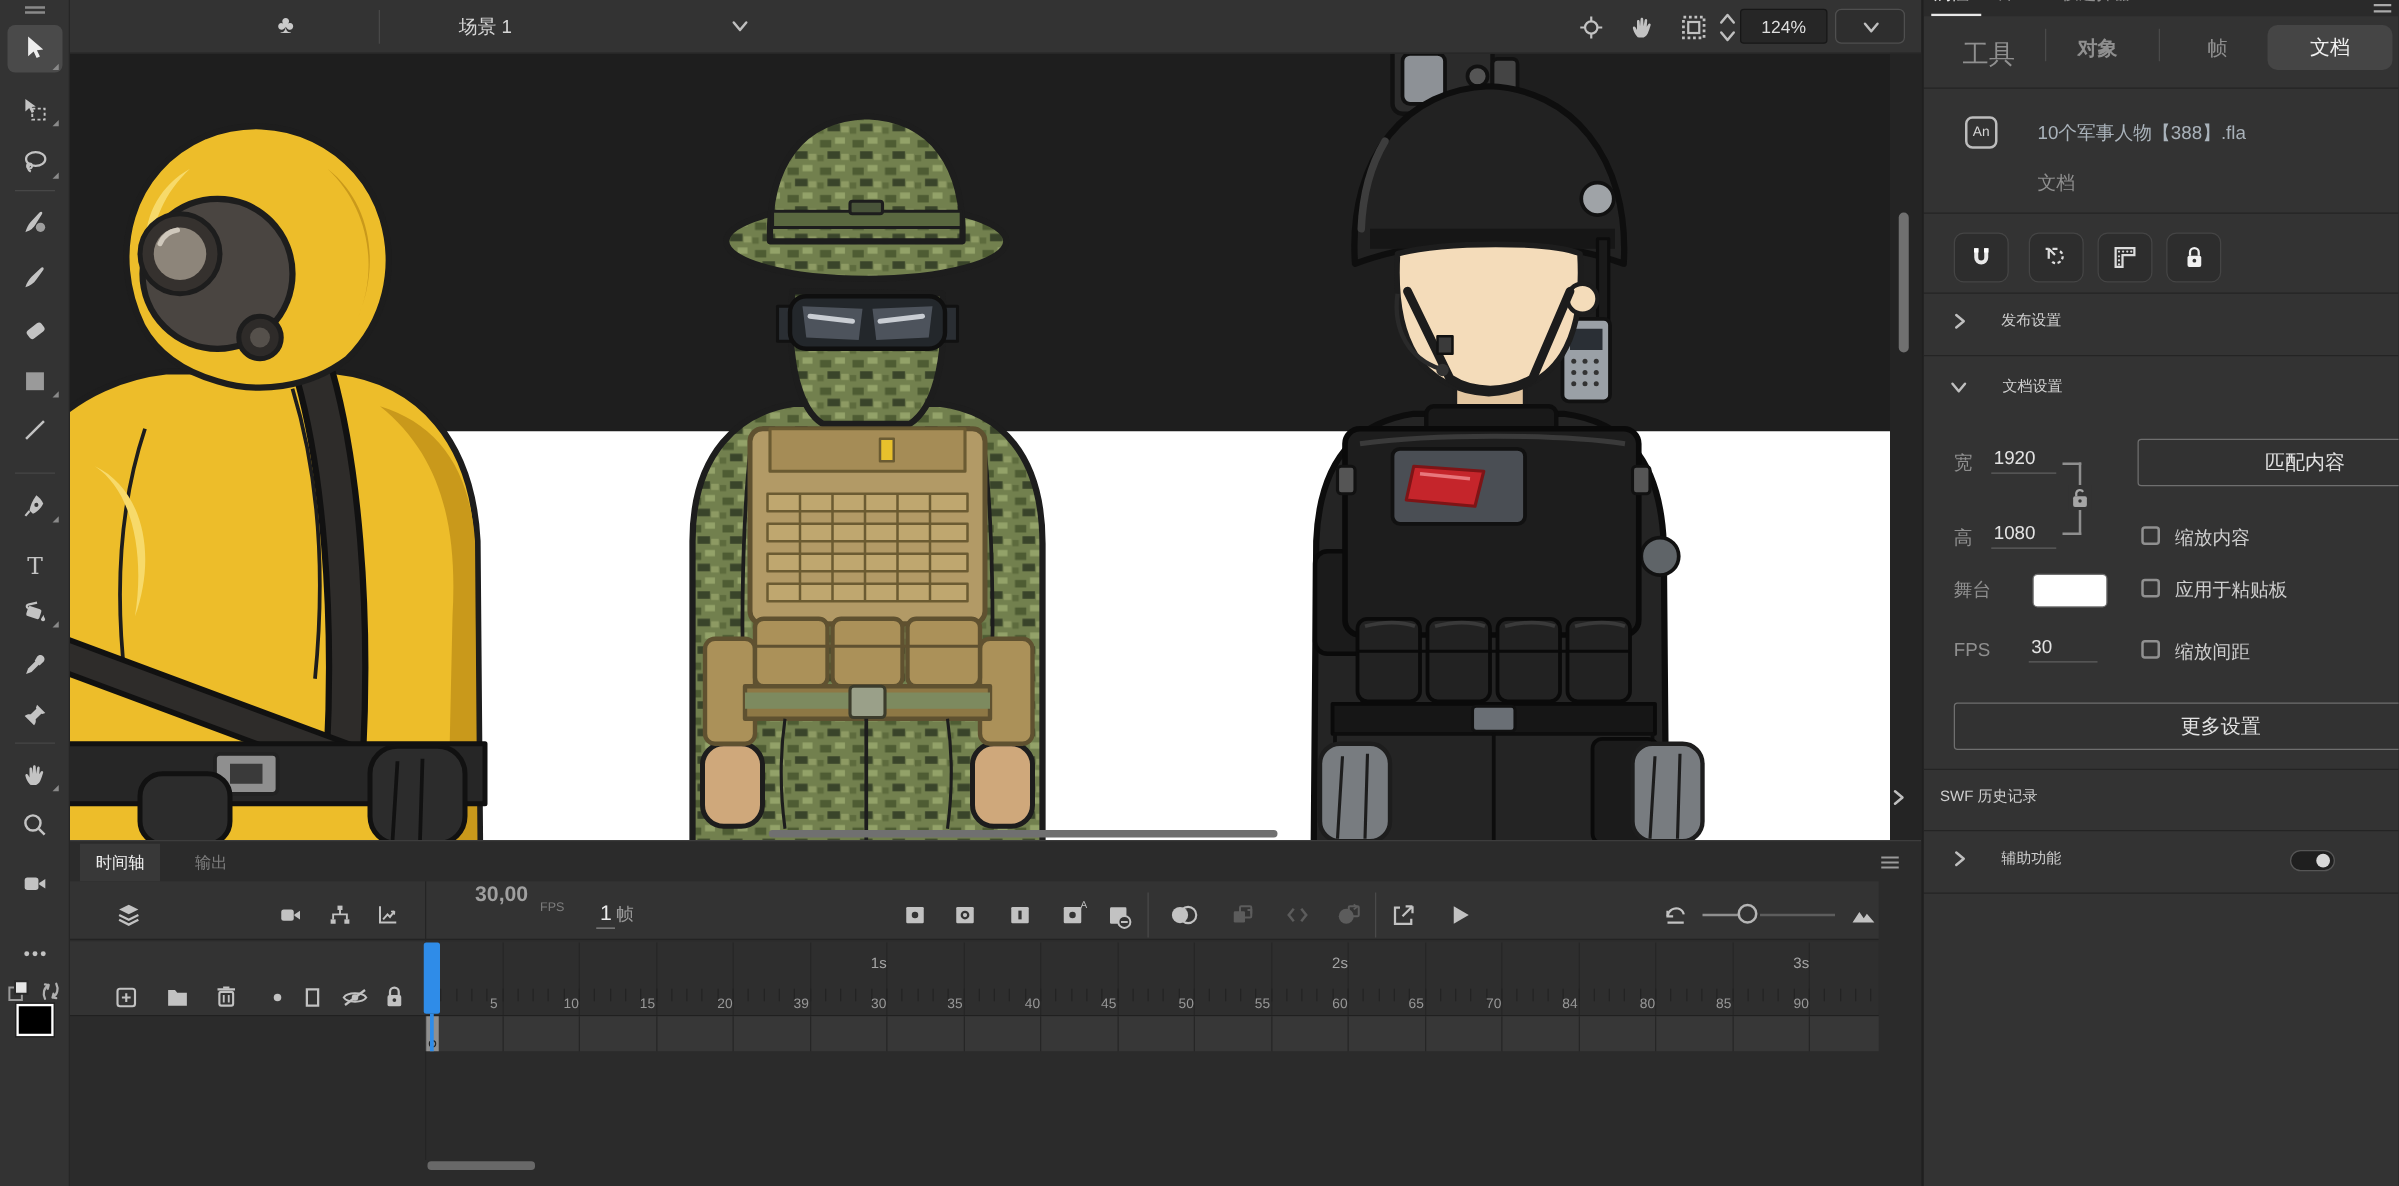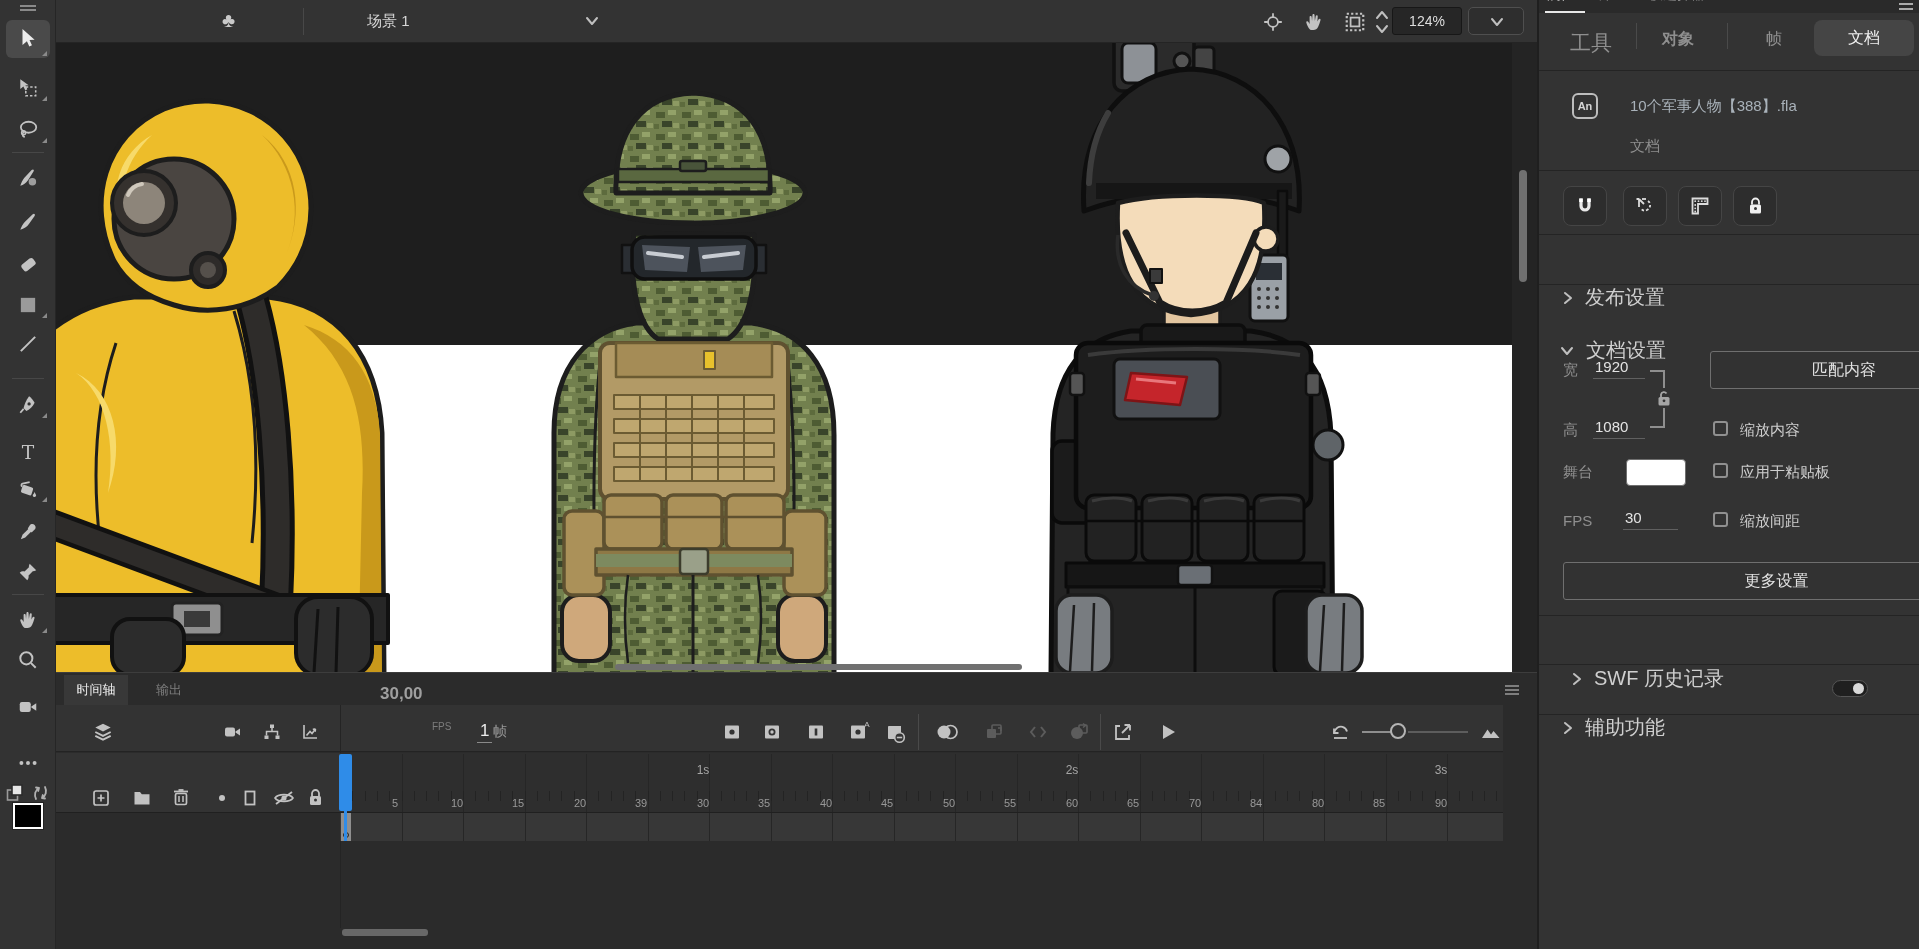--- a/index.html
+++ b/index.html
@@ -13,21 +13,21 @@
   .txt { color:#cfcfcf; font-size:15px; white-space:nowrap; }
   .dimtxt { color:#8f8f8f; }
   .chev { stroke:#bfbfbf; stroke-width:2; fill:none; stroke-linecap:round; stroke-linejoin:round; }
   .tool { position:absolute; left:17px; width:22px; height:22px; color:#c3c3c3; }
   .flyout { position:absolute; width:0; height:0; border-left:5px solid transparent; border-bottom:5px solid #8a8a8a; }
   .cb { position:absolute; width:15px; height:15px; border:2px solid #909090; border-radius:3px; background:transparent; }
   .ulval { position:absolute; color:#e3e3e3; font-size:15px; border-bottom:1px solid #606060; padding:0 2px 3px 2px; }
   .fieldlab { position:absolute; color:#8f8f8f; font-size:15px; }
   .panbtn { position:absolute; width:44px; height:40px; background:#2d2d2d; border:1px solid #454545; border-radius:8px; display:flex; align-items:center; justify-content:center; color:#d8d8d8; }
   .outbtn { position:absolute; height:38px; background:#323232; border:1px solid #6f6f6f; border-radius:3px; color:#e2e2e2; font-size:16px; display:flex; align-items:center; justify-content:center; }
-  .secrow { position:absolute; display:flex; align-items:center; gap:12px; color:#cfcfcf; font-size:20px;margin-top:36px; }
+  .secrow { position:absolute; display:flex; align-items:center; gap:28px; color:#cfcfcf; font-size:12px; }
   .ruler-num { position:absolute; width:26px; text-align:center; font-size:11px; color:#989898; }
   .sec-mark { position:absolute; width:28px; text-align:center; font-size:12px; color:#a5a5a5; }
   .gline { position:absolute; width:1px; background:#262626; }
   .tick { position:absolute; width:1px; background:#232323; }
 </style>
 </head>
 <body>
 
 <div id="screen">
 
@@ -332,21 +332,21 @@
     <rect x="13.5" y="13.5" width="4" height="3.5" fill="currentColor"></rect>
     <path d="M10 6 V9.5 M4.5 13.5 V9.5 H15.5 V13.5" fill="none" stroke="currentColor" stroke-width="1.5"></path>
   </svg>
   <svg class="abs ic" style="left:300px;top:722px;" width="20" height="20" viewBox="0 0 20 20">
     <path d="M4 3 V16 H17" fill="none" stroke="currentColor" stroke-width="1.6"></path>
     <path d="M6.5 13.5 L10 9.5 L12 11.5 L15.5 7" fill="none" stroke="currentColor" stroke-width="1.6"></path>
     <path d="M15.5 7 L12.8 7.2 M15.5 7 L15.3 9.7" stroke="currentColor" stroke-width="1.4"></path>
   </svg>
   <div class="abs vline" style="left:340px;top:705px;height:223px;"></div>
 
-  <div class="abs" style="left:380px;top:684px;font-size:17px;font-weight:bold;color:#9f9f9f;">30,00</div>
+  <div class="abs" style="left:380px;top:706px;font-size:17px;font-weight:bold;color:#9f9f9f;">30,00</div>
   <div class="abs" style="left:432px;top:721px;font-size:10px;color:#7c7c7c;">FPS</div>
   <div class="abs" style="left:477px;top:721px;font-size:17px;color:#ececec;border-bottom:1px solid #8a8a8a;padding:0 3px 1px 3px;">1</div>
   <div class="abs" style="left:493px;top:723px;font-size:14px;color:#9a9a9a;">帧</div>
 
   <svg class="abs ic" style="left:722px;top:722px;" width="20" height="20" viewBox="0 0 20 20">
     <rect x="3" y="3.5" width="14" height="13" rx="1" fill="currentColor"></rect>
       <circle cx="10" cy="10" r="2.6" fill="#333"></circle>
   </svg>
   <svg class="abs ic" style="left:762px;top:722px;" width="20" height="20" viewBox="0 0 20 20">
     <rect x="3" y="3.5" width="14" height="13" rx="1" fill="currentColor"></rect>
@@ -613,21 +613,21 @@
   </svg>
 
   <div class="abs dimtxt" style="left:1570px;top:29px;font-size:21px;">工具</div>
   <div class="abs vline" style="left:1636px;top:23px;height:26px;background:#4a4a4a;"></div>
   <div class="abs dimtxt" style="left:1662px;top:29px;font-size:16px;font-weight:bold;">对象</div>
   <div class="abs vline" style="left:1727px;top:23px;height:26px;background:#4a4a4a;"></div>
   <div class="abs dimtxt" style="left:1766px;top:29px;font-size:16px;">帧</div>
   <div class="abs" style="left:1814px;top:20px;width:100px;height:36px;background:#454545;border-radius:8px;display:flex;align-items:center;justify-content:center;font-size:16px;color:#f0f0f0;">文档</div>
   <div class="abs hline" style="left:1539px;top:70px;width:380px;"></div>
 
-  <div class="abs" style="left:1572px;top:93px;width:26px;height:26px;border:2px solid #bdbdbd;border-radius:6px;display:flex;align-items:center;justify-content:center;font-size:11px;font-weight:bold;color:#d5d5d5;">An</div>
+  <div class="abs" style="left:1572px;top:93px;width:26px;height:26px;border:2px solid #bdbdbd;border-radius:6px;display:flex;align-items:center;justify-content:center;font-size:11px;font-weight:normal;color:#d5d5d5;">An</div>
   <div class="abs" style="left:1630px;top:97px;font-size:15px;color:#a9b2ba;">10个军事人物【388】.fla</div>
   <div class="abs dimtxt" style="left:1630px;top:137px;font-size:15px;">文档</div>
   <div class="abs hline" style="left:1539px;top:170px;width:380px;"></div>
 
   <div class="panbtn" style="left:1563px;top:186px;">
     <svg width="20" height="20" viewBox="0 0 20 20">
       <path d="M6 2.5 L6 10 A4 4 0 0 0 14 10 L14 2.5" fill="none" stroke="#e8e8e8" stroke-width="3.2"></path>
       <path d="M6 2.5 V6 M14 2.5 V6" stroke="#fff" stroke-width="3.6"></path>
     </svg>
   </div>
@@ -696,21 +696,21 @@
   <div class="abs txt" style="left:1740px;top:463px;">应用于粘贴板</div>
 
   <div class="fieldlab" style="left:1563px;top:512px;">FPS</div>
   <div class="ulval" style="left:1623px;top:509px;width:55px;">30</div>
   <div class="cb" style="left:1713px;top:512px;"></div>
   <div class="abs txt" style="left:1740px;top:512px;">缩放间距</div>
 
   <div class="outbtn" style="left:1563px;top:562px;width:427px;">更多设置</div>
   <div class="abs hline" style="left:1539px;top:615px;width:380px;"></div>
 
-  <div class="secrow" style="left:1572px;top:629px;text-align:right;">
+  <div class="secrow" style="left:1514px;top:629px;text-align:right;">
     <svg width="10" height="14" viewBox="0 0 10 14">
         <polyline class="chev" points="2,2 8,7 2,12"></polyline>
       </svg>
     <span>SWF 历史记录</span>
   </div>
   <div class="abs hline" style="left:1539px;top:664px;width:380px;"></div>
 
   <div class="secrow" style="left:1563px;top:678px;">
     <svg width="10" height="14" viewBox="0 0 10 14">
         <polyline class="chev" points="2,2 8,7 2,12"></polyline>

